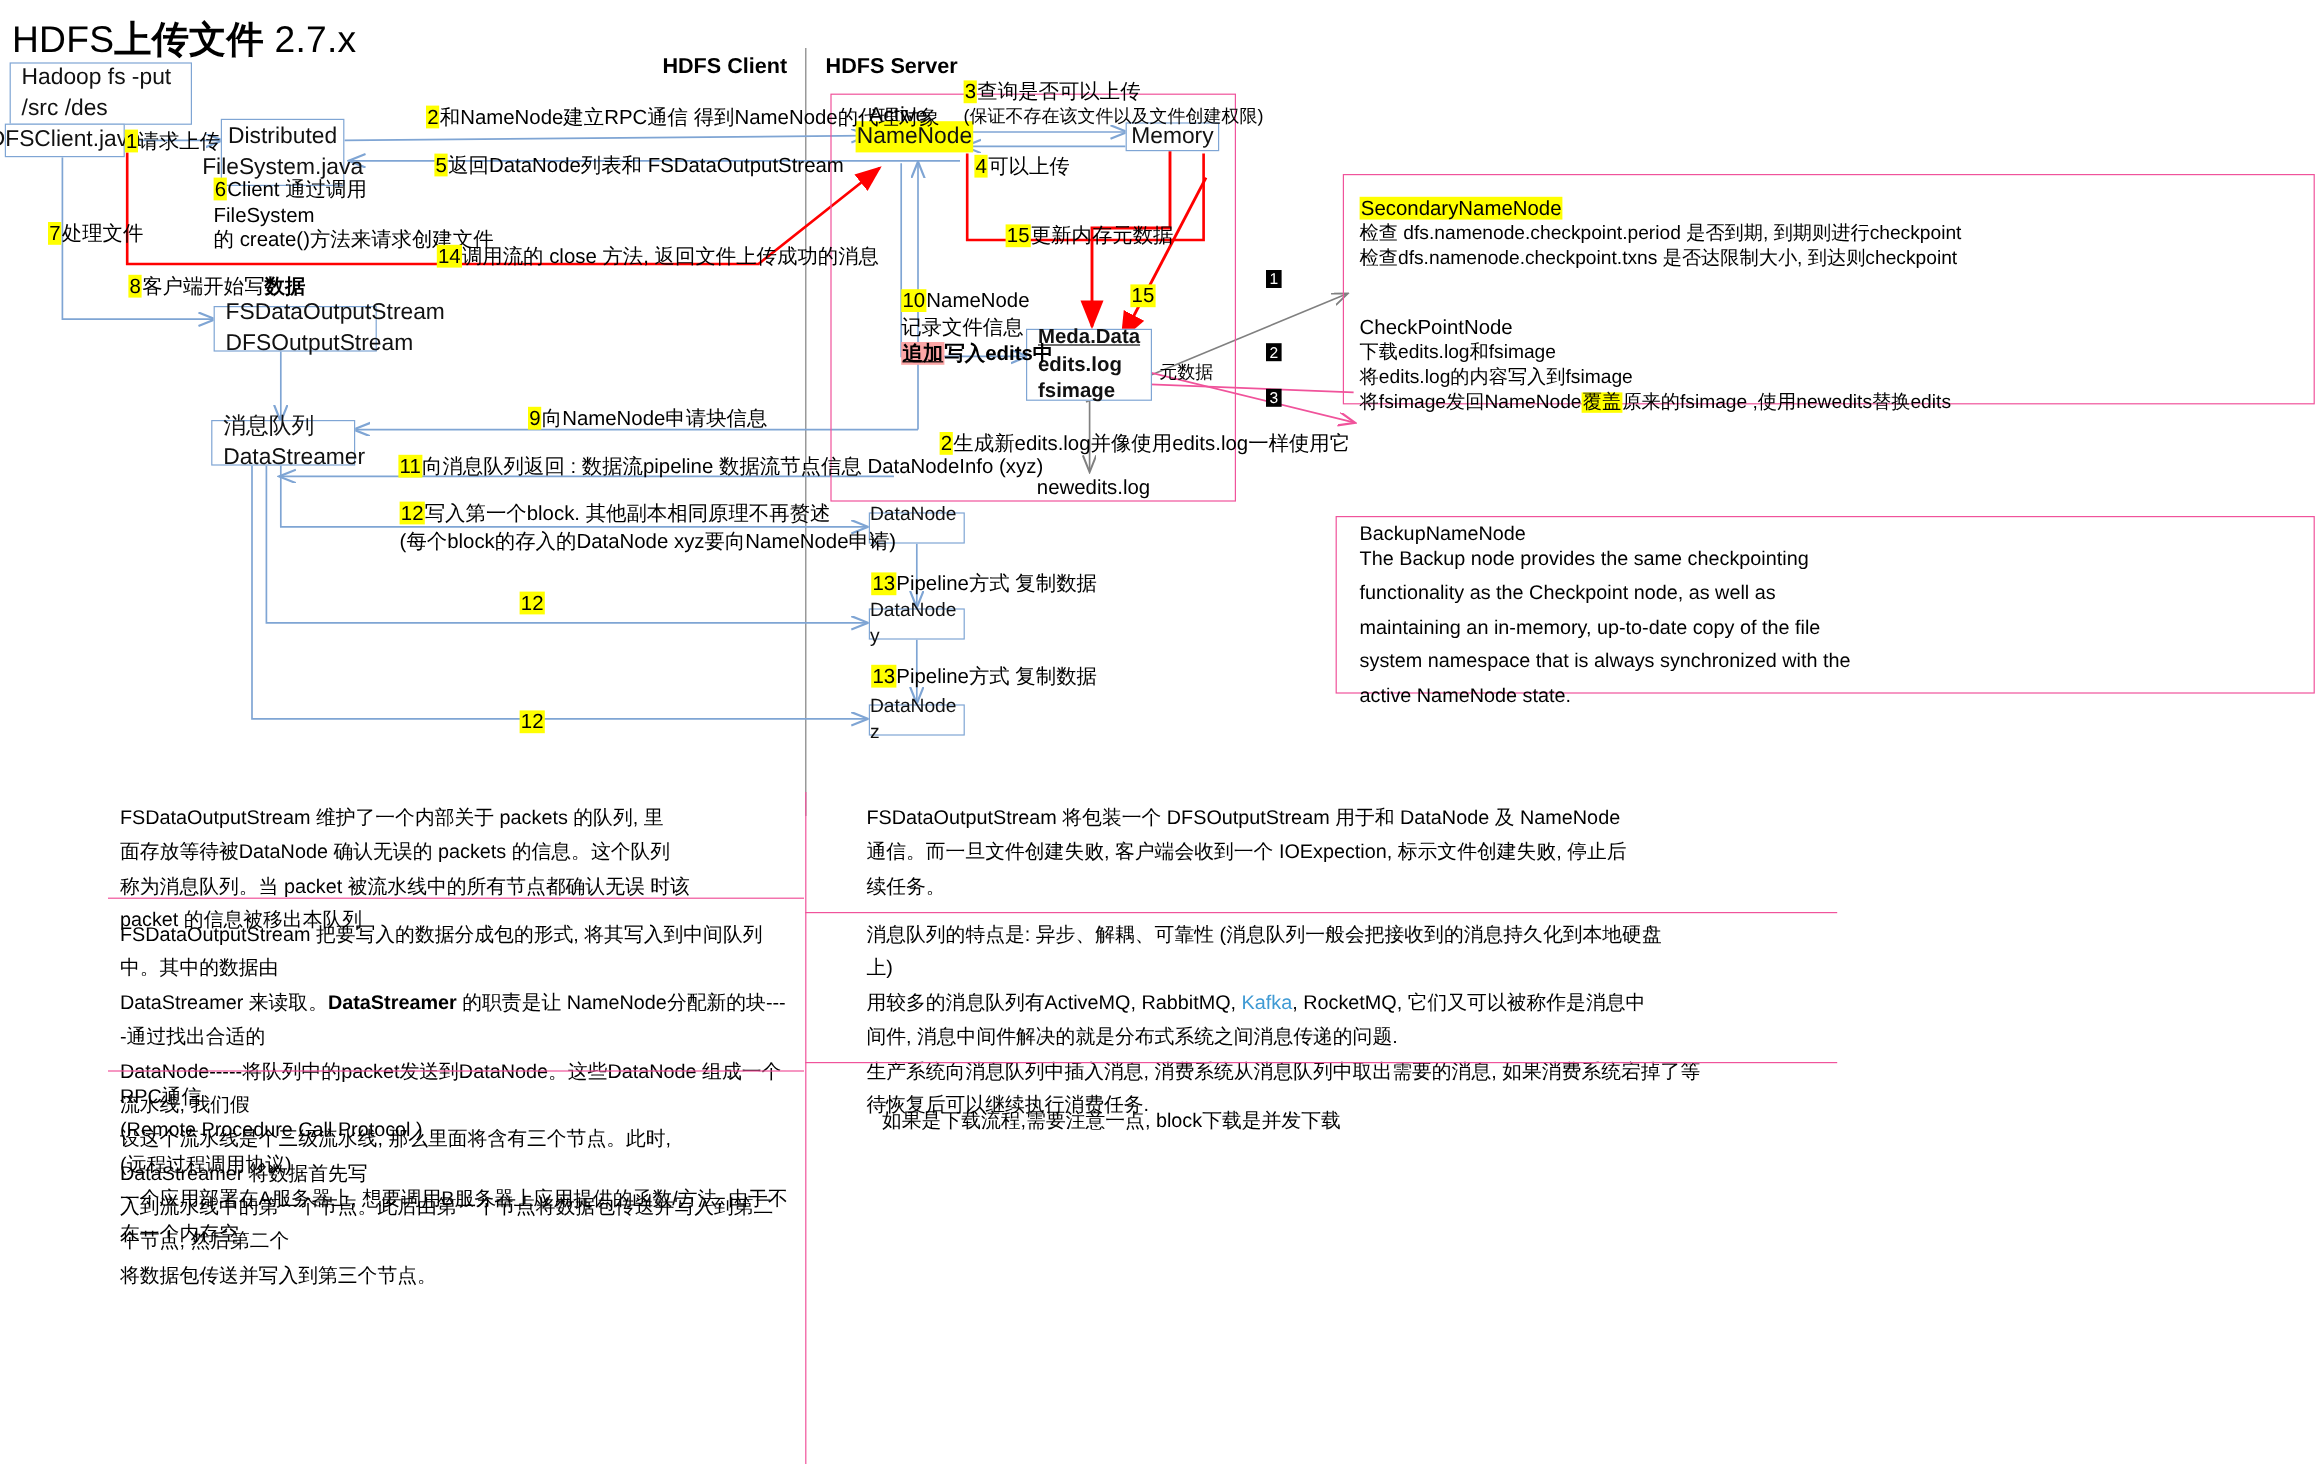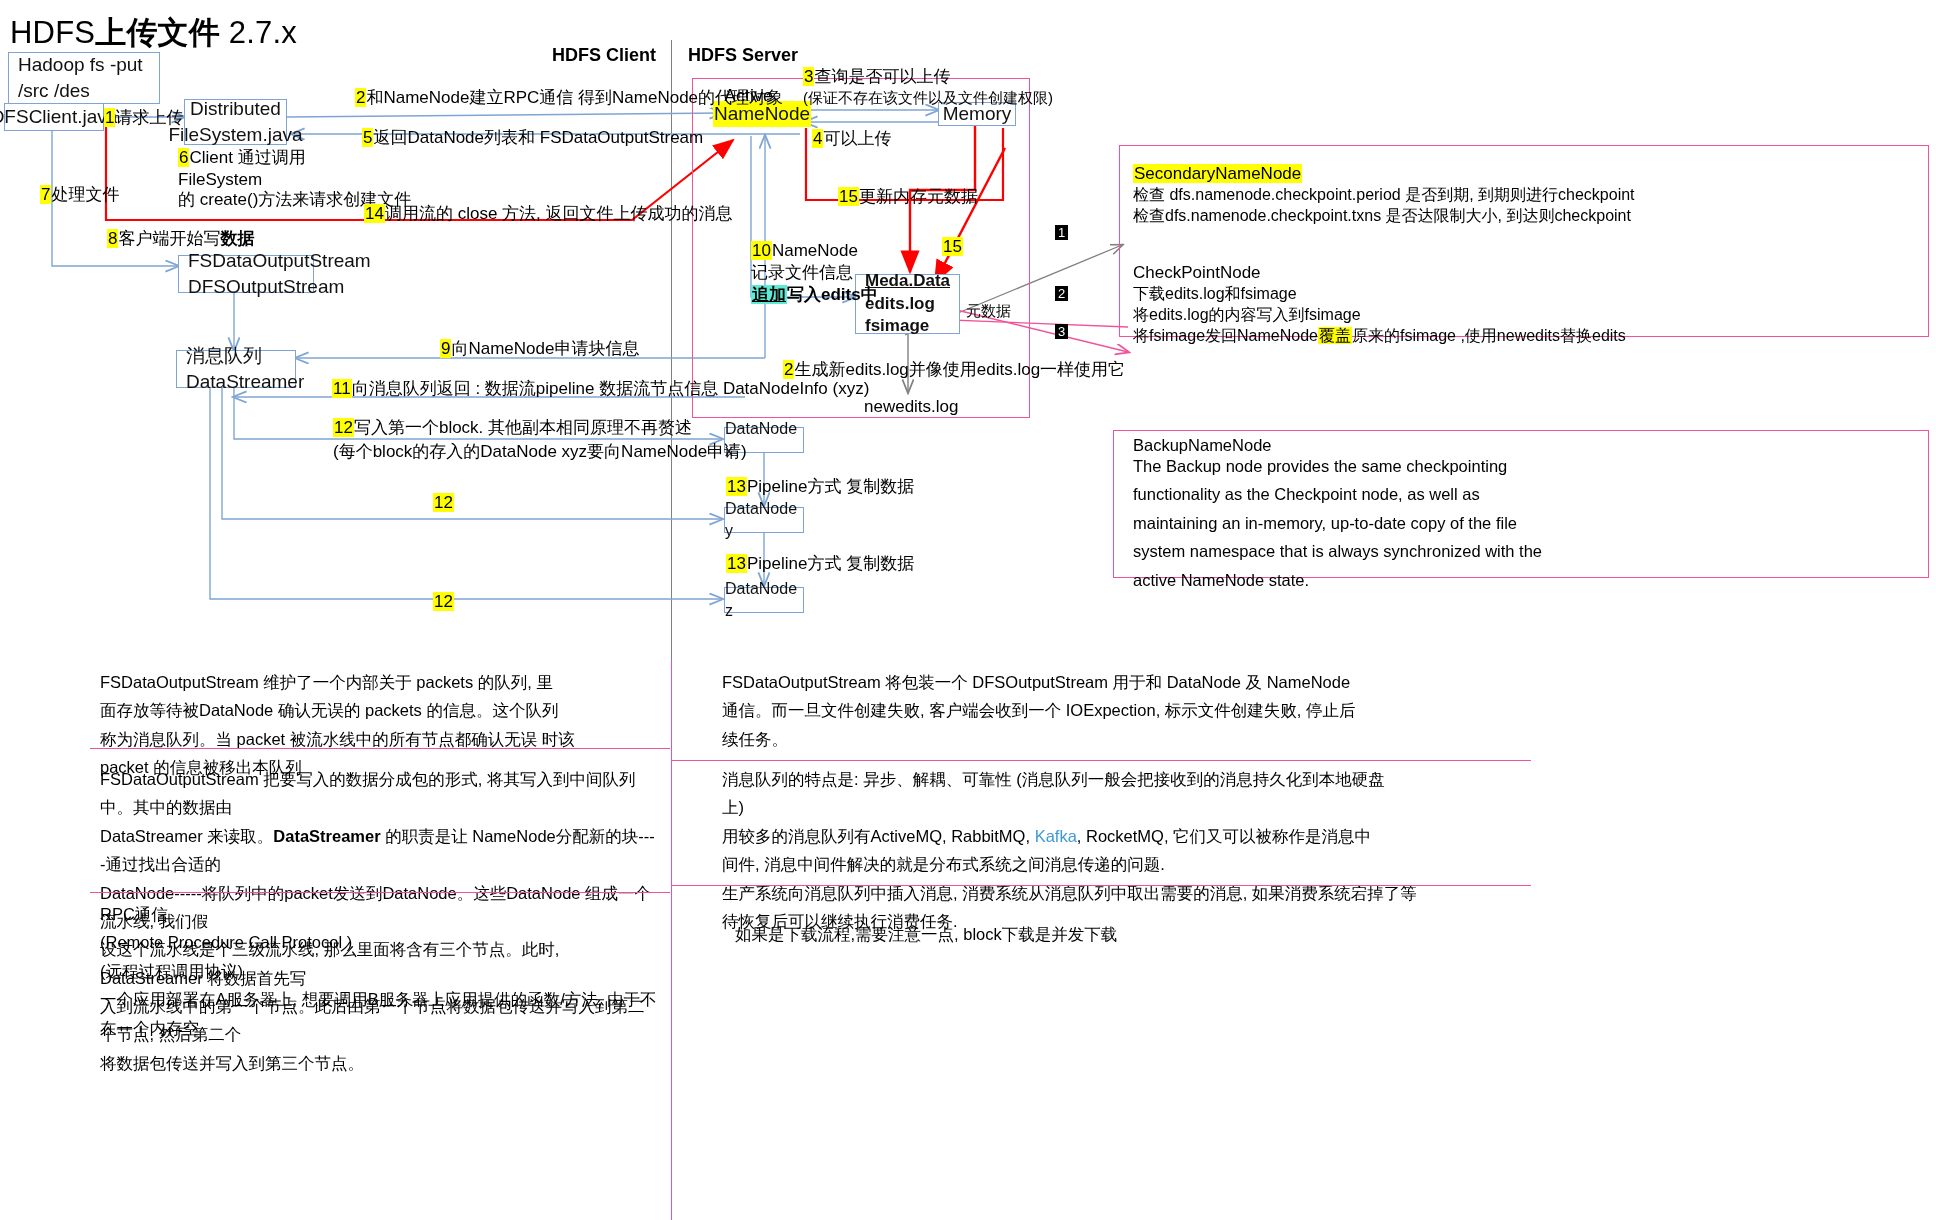--- a/index.html
+++ b/index.html
@@ -5,21 +5,21 @@
   html,body{margin:0;padding:0;background:#fff;}
   body{width:1936px;height:1220px;position:relative;
        font-family:"Liberation Sans","DejaVu Sans",sans-serif;
        color:#000;overflow:hidden;}
   .box{position:absolute;border:1px solid #7fa5d4;box-sizing:border-box;
        display:flex;flex-direction:column;align-items:center;justify-content:center;
        font-size:19px;line-height:1.35;color:#111;background:#fff;}
   .box.left{align-items:flex-start;padding-left:9px;}
   .lbl{position:absolute;font-size:17px;white-space:nowrap;line-height:1.45;}
   .hl{background:#ffff00;padding:0 1px;}
-  .hlg{background:#5eead4;padding:0 1px;margin-top:20px;}
+  .hlg{background:#fca5a5;padding:0 1px;margin-top:20px;}
   .hlk{background:#000;color:#fff;padding:0 3px;font-size:13px;}
   .title{position:absolute;left:10px;top:12px;font-size:31px;letter-spacing:.2px;}
   .title b{font-weight:bold;}
   .hdr{position:absolute;font-weight:bold;font-size:18px;}
   .pinkbox{position:absolute;border:1px solid #f0539b;box-sizing:border-box;background:transparent;}
   .para{position:absolute;font-size:16.5px;line-height:1.72;color:#000;white-space:pre-wrap;}
   svg.ov{position:absolute;left:0;top:0;width:1936px;height:1220px;pointer-events:none;}
   .vrule{position:absolute;background:#808080;width:1px;}
   .hrule{position:absolute;background:#f0539b;height:1px;}
 </style>
@@ -109,21 +109,21 @@
 </svg>
 
 <div class="box left" style="left:8px;top:52px;width:152px;height:52px;">
   <span>Hadoop fs -put /src /des</span>
 </div>
 
 <div class="box" style="left:4px;top:103px;width:100px;height:28px;">
   <span>DFSClient.java</span>
 </div>
 
-<div class="box" style="left:184px;top:99px;width:103px;height:46px;">
+<div class="box" style="left:184px;top:99px;width:103px;height:56px;">
   <span>Distributed</span>
   <span>FileSystem.java</span>
 </div>
 
 <div class="box left" style="left:178px;top:255px;width:136px;height:38px;">
   <span>FSDataOutputStream</span>
   <span>DFSOutputStream</span>
 </div>
 
 <div class="box left" style="left:176px;top:350px;width:120px;height:38px;">

